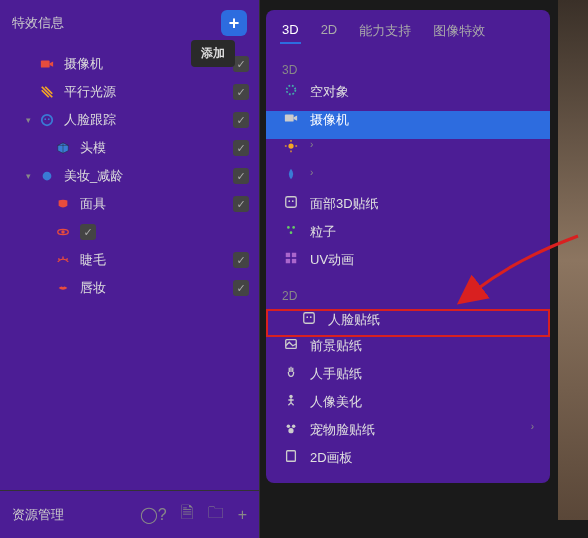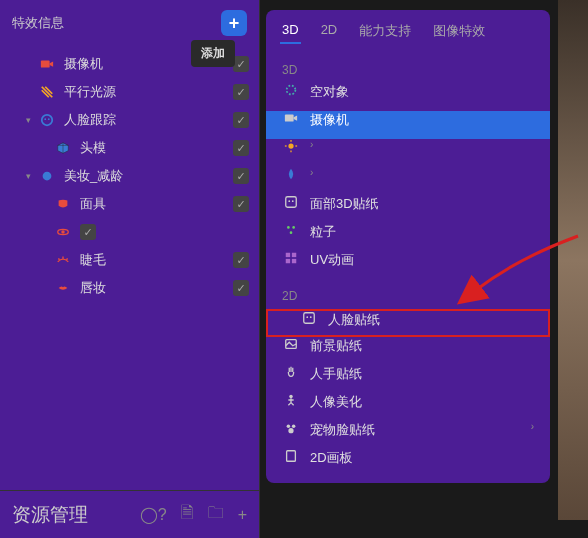--- a/index.html
+++ b/index.html
@@ -15,21 +15,21 @@
     .tree { flex: 1; overflow-y: auto; padding: 4px 0; }
     .tree-item { display: flex; align-items: center; height: 28px; padding: 0 10px; cursor: pointer; }
     .chevron { width: 12px; font-size: 9px; color: #888; }
     .tree-icon { width: 18px; height: 18px; margin-right: 8px; border-radius: 3px; display: flex; align-items: center; justify-content: center; }
     .tree-label { flex: 1; font-size: 13px; color: #ddd; }
     .check { width: 16px; height: 16px; background: #444; border-radius: 3px; display: flex; align-items: center; justify-content: center; font-size: 11px; color: #aaa; }
     .indent-1 { padding-left: 26px; }
     .indent-2 { padding-left: 42px; }
     
     .footer { display: flex; align-items: center; padding: 10px 12px; gap: 14px; border-top: 1px solid #333; }
-    .footer-label { font-size: 19px; color: #ccc; flex: 1; }
+    .footer-label { font-size: 13px; color: #ccc; flex: 1; }
     .footer-icon { color: #888; cursor: pointer; }
     
     .dropdown-panel { position: absolute; left: 266px; top: 10px; width: 284px; background: #4c1d95; border-radius: 8px; padding: 0 0 6px 0; z-index: 10; }
     .tabs { display: flex; padding: 8px 14px; gap: 18px; border-bottom: 1px solid transparent; }
     .tab { font-size: 13px; color: #aaa; padding: 4px 2px; cursor: pointer; }
     .tab.active { color: #fff; border-bottom: 2px solid #2d6cdf; }
     
     .section-header { padding: 6px 16px; font-size: 12px; color: #888; margin-top: 4px; }
     .menu-item { display: flex; align-items: flex-start; height: 28px; padding: 0 16px; cursor: pointer; }
     .menu-item.selected { background: #2d6cdf; color: white; }

